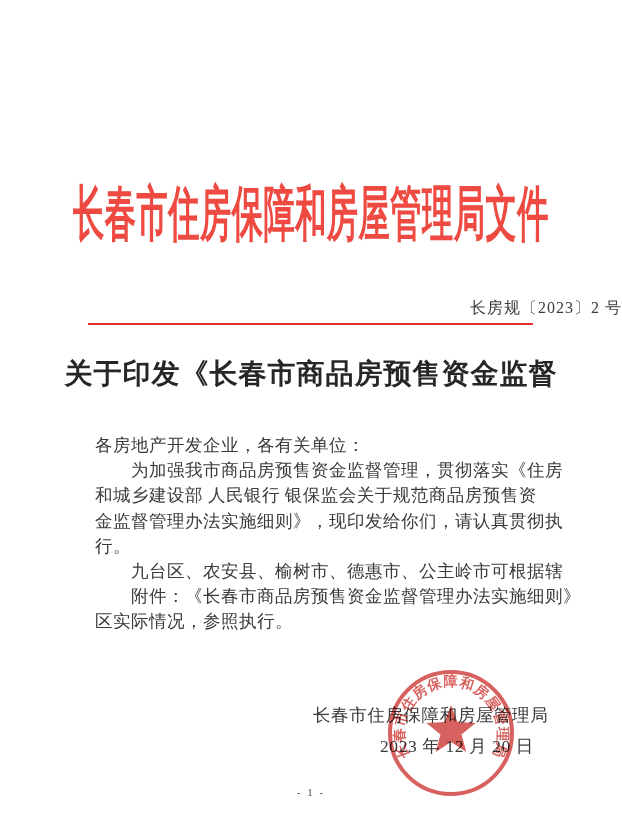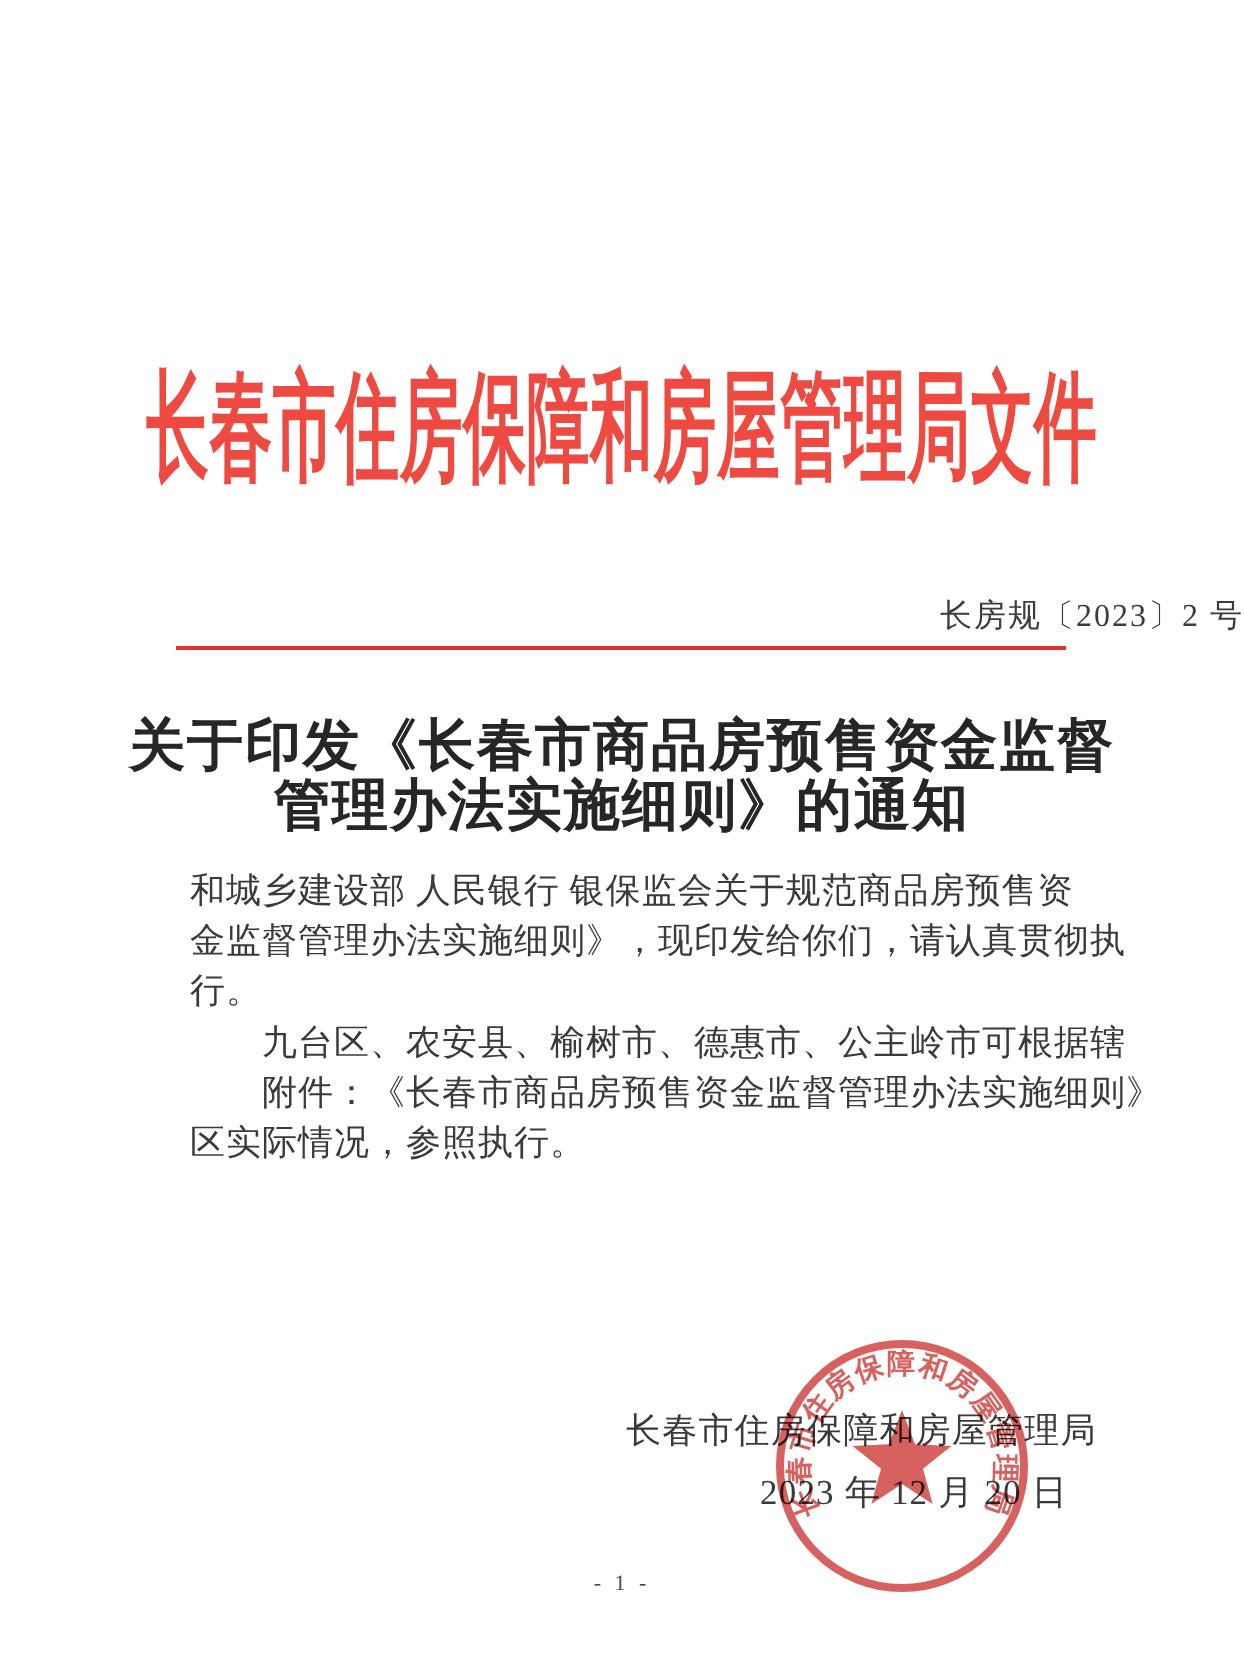--- a/index.html
+++ b/index.html
@@ -85,24 +85,25 @@
 <div class="page">
 
   <div class="agency-header">长春市住房保障和房屋管理局文件</div>
 
   <div class="doc-number">长房规〔2023〕2 号</div>
 
   <div class="red-line"></div>
 
   <div class="doc-title">
     <div>关于印发《长春市商品房预售资金监督</div>
-    <div>管理办法实施细则》的通知</div>
   </div>
 
   <div class="body-text">
+    <div>各房地产开发企业，各有关单位：</div>
+    <div>　　为加强我市商品房预售资金监督管理，贯彻落实《住房</div>
     <div>和城乡建设部 人民银行 银保监会关于规范商品房预售资</div>
     <div>金监督管理办法实施细则》，现印发给你们，请认真贯彻执</div>
     <div>行。</div>
     <div>　　九台区、农安县、榆树市、德惠市、公主岭市可根据辖</div>
     <div>　　附件：《长春市商品房预售资金监督管理办法实施细则》</div>
     <div>区实际情况，参照执行。</div>
   </div>
 
   <div class="sig-agency">长春市住房保障和房屋管理局</div>
 

